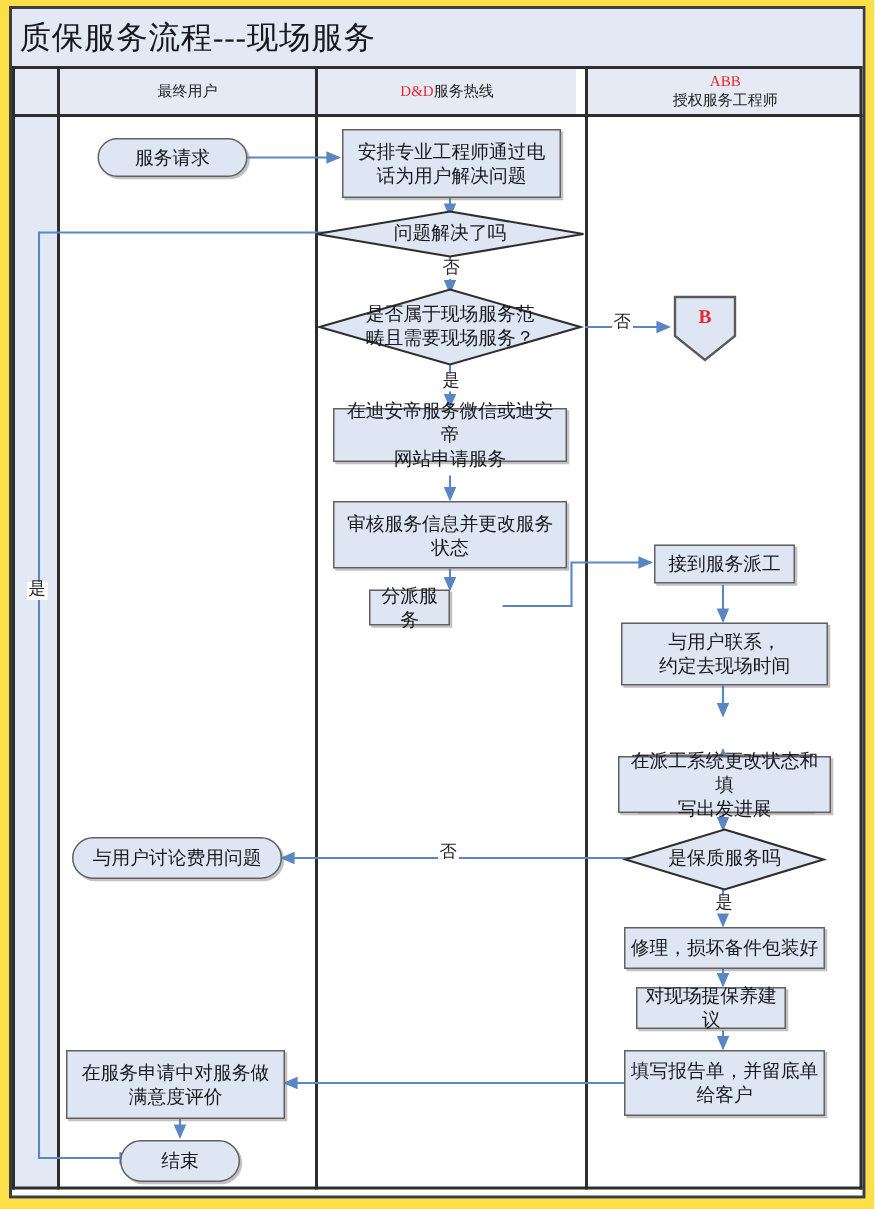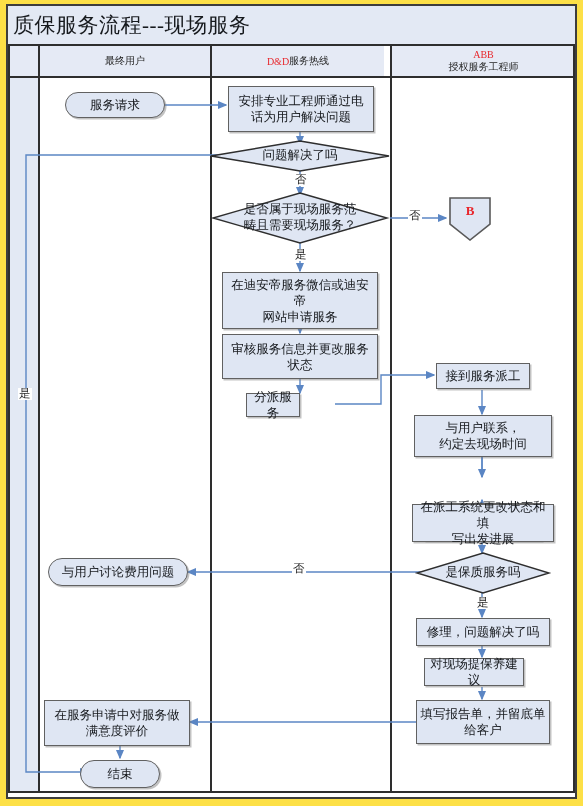--- a/index.html
+++ b/index.html
@@ -276,21 +276,21 @@
 畴且需要现场服务？</div>
   </div>
 
   <div class="diamond-wrap" style="left:210px; top:140px; width:180px; height:32px;">
     <svg width="180" height="32" viewBox="0 0 180 32">
       <polygon points="90,1 179,16 90,31 1,16" fill="#dfe6f3" stroke="#2e2e2e" stroke-width="1.4"></polygon>
     </svg>
     <div class="diamond-label">问题解决了吗</div>
   </div>
 
-  <div class="node" style="left:222px; top:272px; width:156px; height:57px;">在迪安帝服务微信或迪安帝
+  <div class="node" style="left:222px; top:272px; width:156px; height:36px;">在迪安帝服务微信或迪安帝
 网站申请服务</div>
 
   <div class="node" style="left:222px; top:334px; width:156px; height:45px;text-align:center;">审核服务信息并更改服务
 状态</div>
 
   <div class="node" style="left:246px; top:393px; width:54px; height:24px;">分派服务</div>
 
   <div class="pent-wrap" style="left:448px; top:196px; width:44px; height:46px;">
     <svg width="44" height="46" viewBox="0 0 44 46">
       <polygon points="2,2 42,2 42,28 22,44 2,28" fill="#dfe6f3" stroke="#595959" stroke-width="1.6"></polygon>
@@ -309,21 +309,21 @@
   <div class="node" style="left:412px; top:504px; width:142px; height:38px;text-align:center;">在派工系统更改状态和填
 写出发进展</div>
 
   <div class="diamond-wrap" style="left:416px; top:552px; width:134px; height:42px;">
     <svg width="134" height="42" viewBox="0 0 134 42">
       <polygon points="67,1 133,21 67,41 1,21" fill="#dfe6f3" stroke="#2e2e2e" stroke-width="1.4"></polygon>
     </svg>
     <div class="diamond-label">是保质服务吗</div>
   </div>
 
-  <div class="node" style="left:416px; top:618px; width:134px; height:28px;">修理，问题解决了吗</div>
+  <div class="node" style="left:416px; top:618px; width:134px; height:28px;">修理，损坏备件包装好</div>
 
   <div class="node" style="left:424px; top:658px; width:100px; height:28px;">对现场提保养建议</div>
 
   <div class="node" style="left:416px; top:700px; width:134px; height:44px;">填写报告单，并留底单
 给客户</div>
 
   <div class="edge-label" style="left:294px; top:174px;">否</div>
   <div class="edge-label" style="left:408px; top:210px;">否</div>
   <div class="edge-label" style="left:294px; top:249px;">是</div>
   <div class="edge-label" style="left:476px; top:597px;">是</div>

